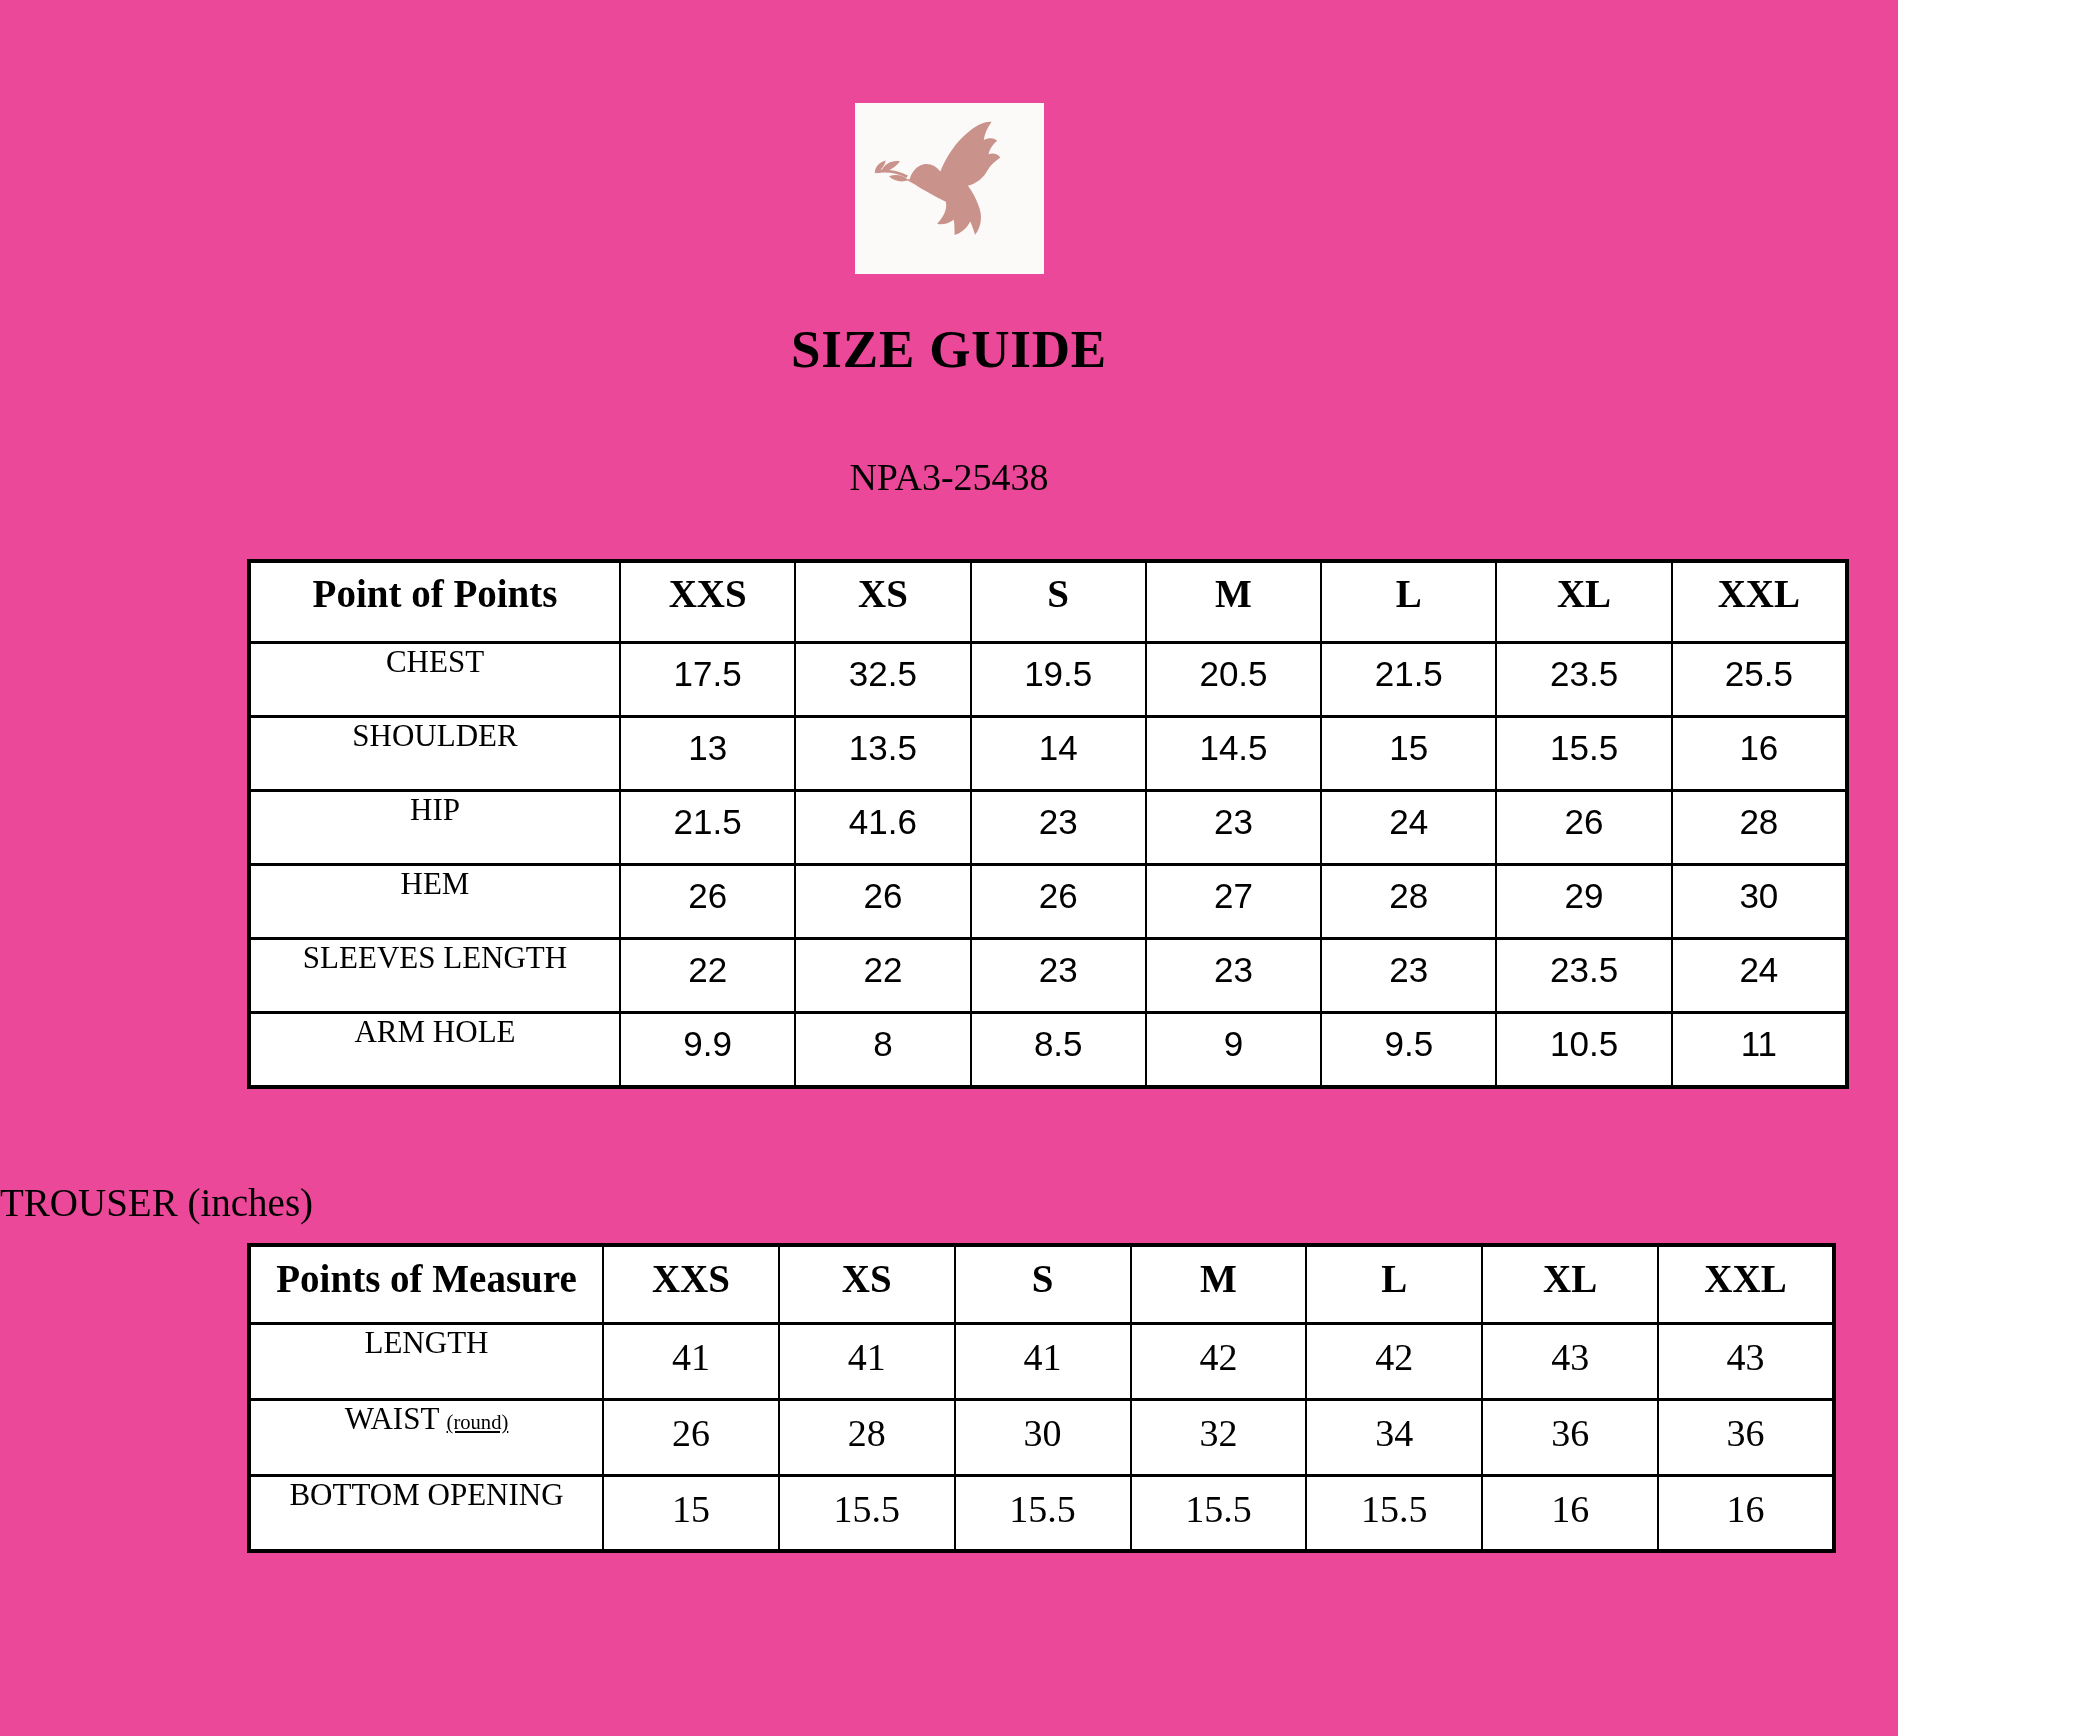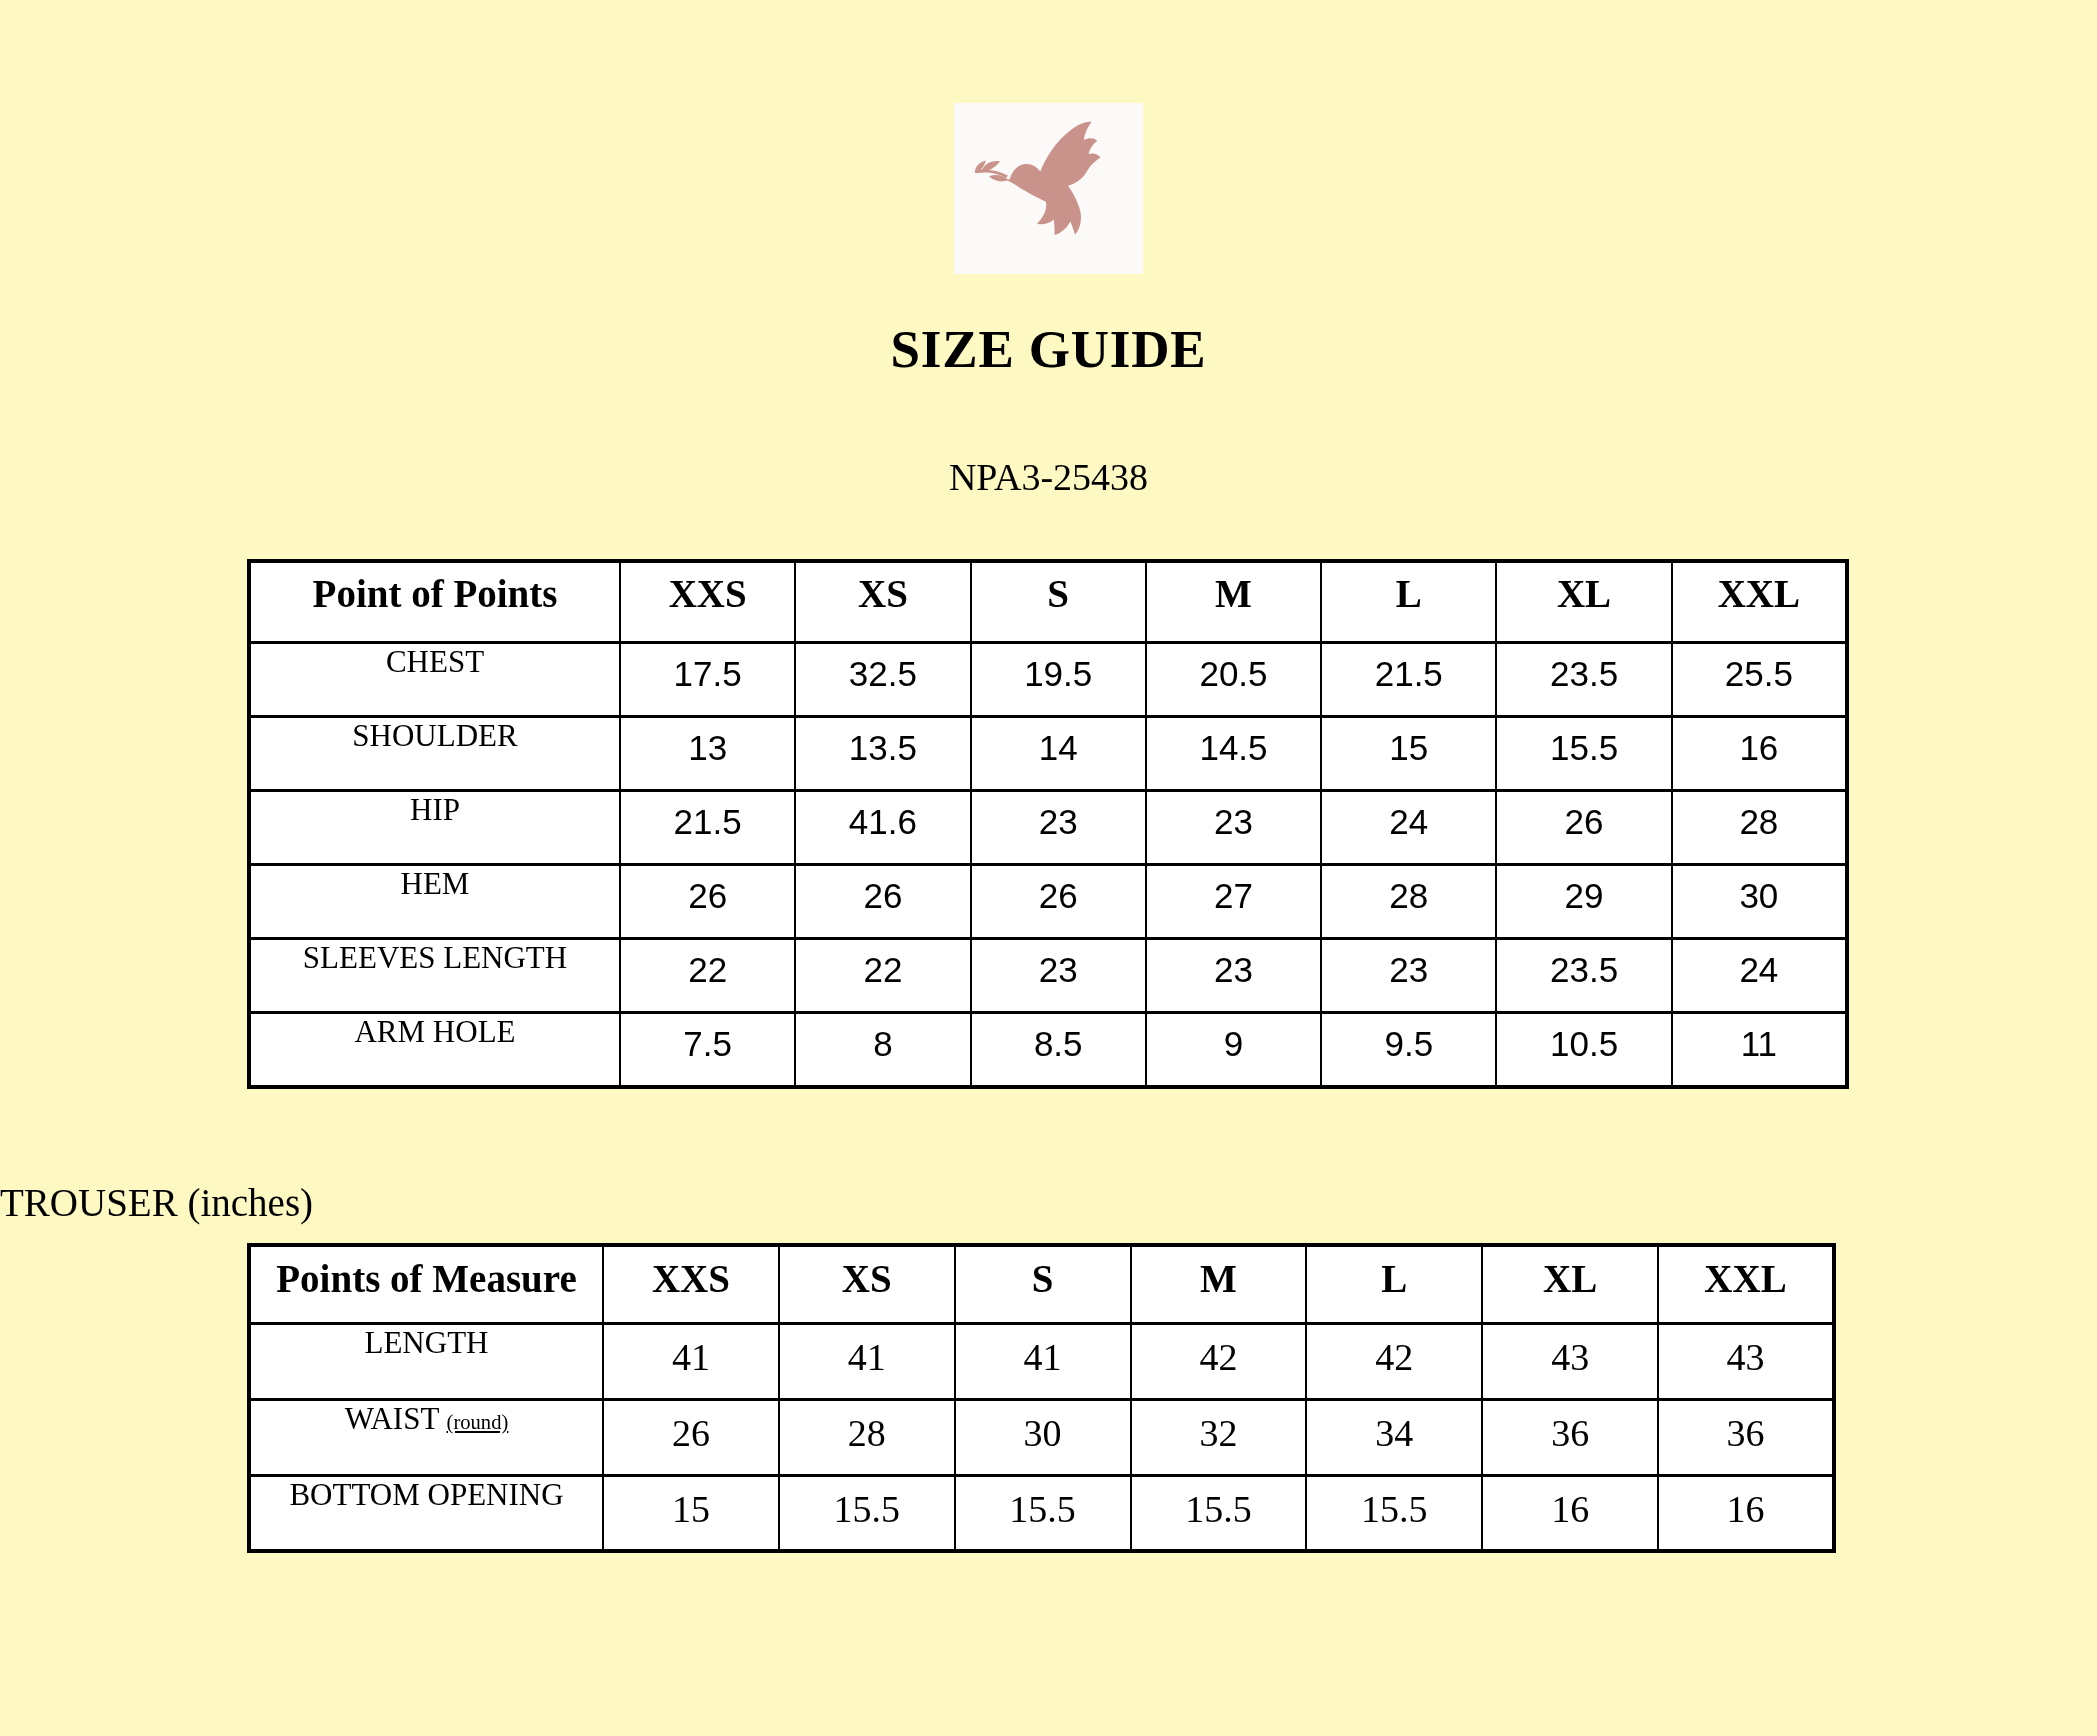--- a/index.html
+++ b/index.html
@@ -1,17 +1,17 @@
 <!DOCTYPE html>
 <html style="font-size:13px"><head>
 <meta charset="utf-8">
 <style>
   html,body{margin:0;padding:0;background:#ffffff;}
   .page{
-    width:2097px;height:1736px;background:#fef9c3;position:relative;
+    width:1898px;height:1736px;background:#ec4899;position:relative;
     overflow:hidden;color:#000;font-family:"Liberation Serif",serif;
   }
   .logo-tile{
     width:189px;height:171px;margin:103px auto 0;
     background:#fcfaf9;display:flex;align-items:center;justify-content:center;
   }
   .logo-tile svg{width:164px;height:158px;display:block;}
   .title{
     margin:45px 0 0;text-align:center;font-weight:bold;
     font-size:53px;line-height:1.15;letter-spacing:0.8px;
@@ -153,21 +153,21 @@
           <td class="val sans-num">22</td>
           <td class="val sans-num">22</td>
           <td class="val sans-num">23</td>
           <td class="val sans-num">23</td>
           <td class="val sans-num">23</td>
           <td class="val sans-num">23.5</td>
           <td class="val sans-num">24</td>
         </tr>
         <tr>
           <th class="row-label"><span>ARM HOLE</span></th>
-          <td class="val sans-num">7.5</td>
+          <td class="val sans-num">9.9</td>
           <td class="val sans-num">8</td>
           <td class="val sans-num">8.5</td>
           <td class="val sans-num">9</td>
           <td class="val sans-num">9.5</td>
           <td class="val sans-num">10.5</td>
           <td class="val sans-num">11</td>
         </tr>
       </tbody>
   </table>
 

